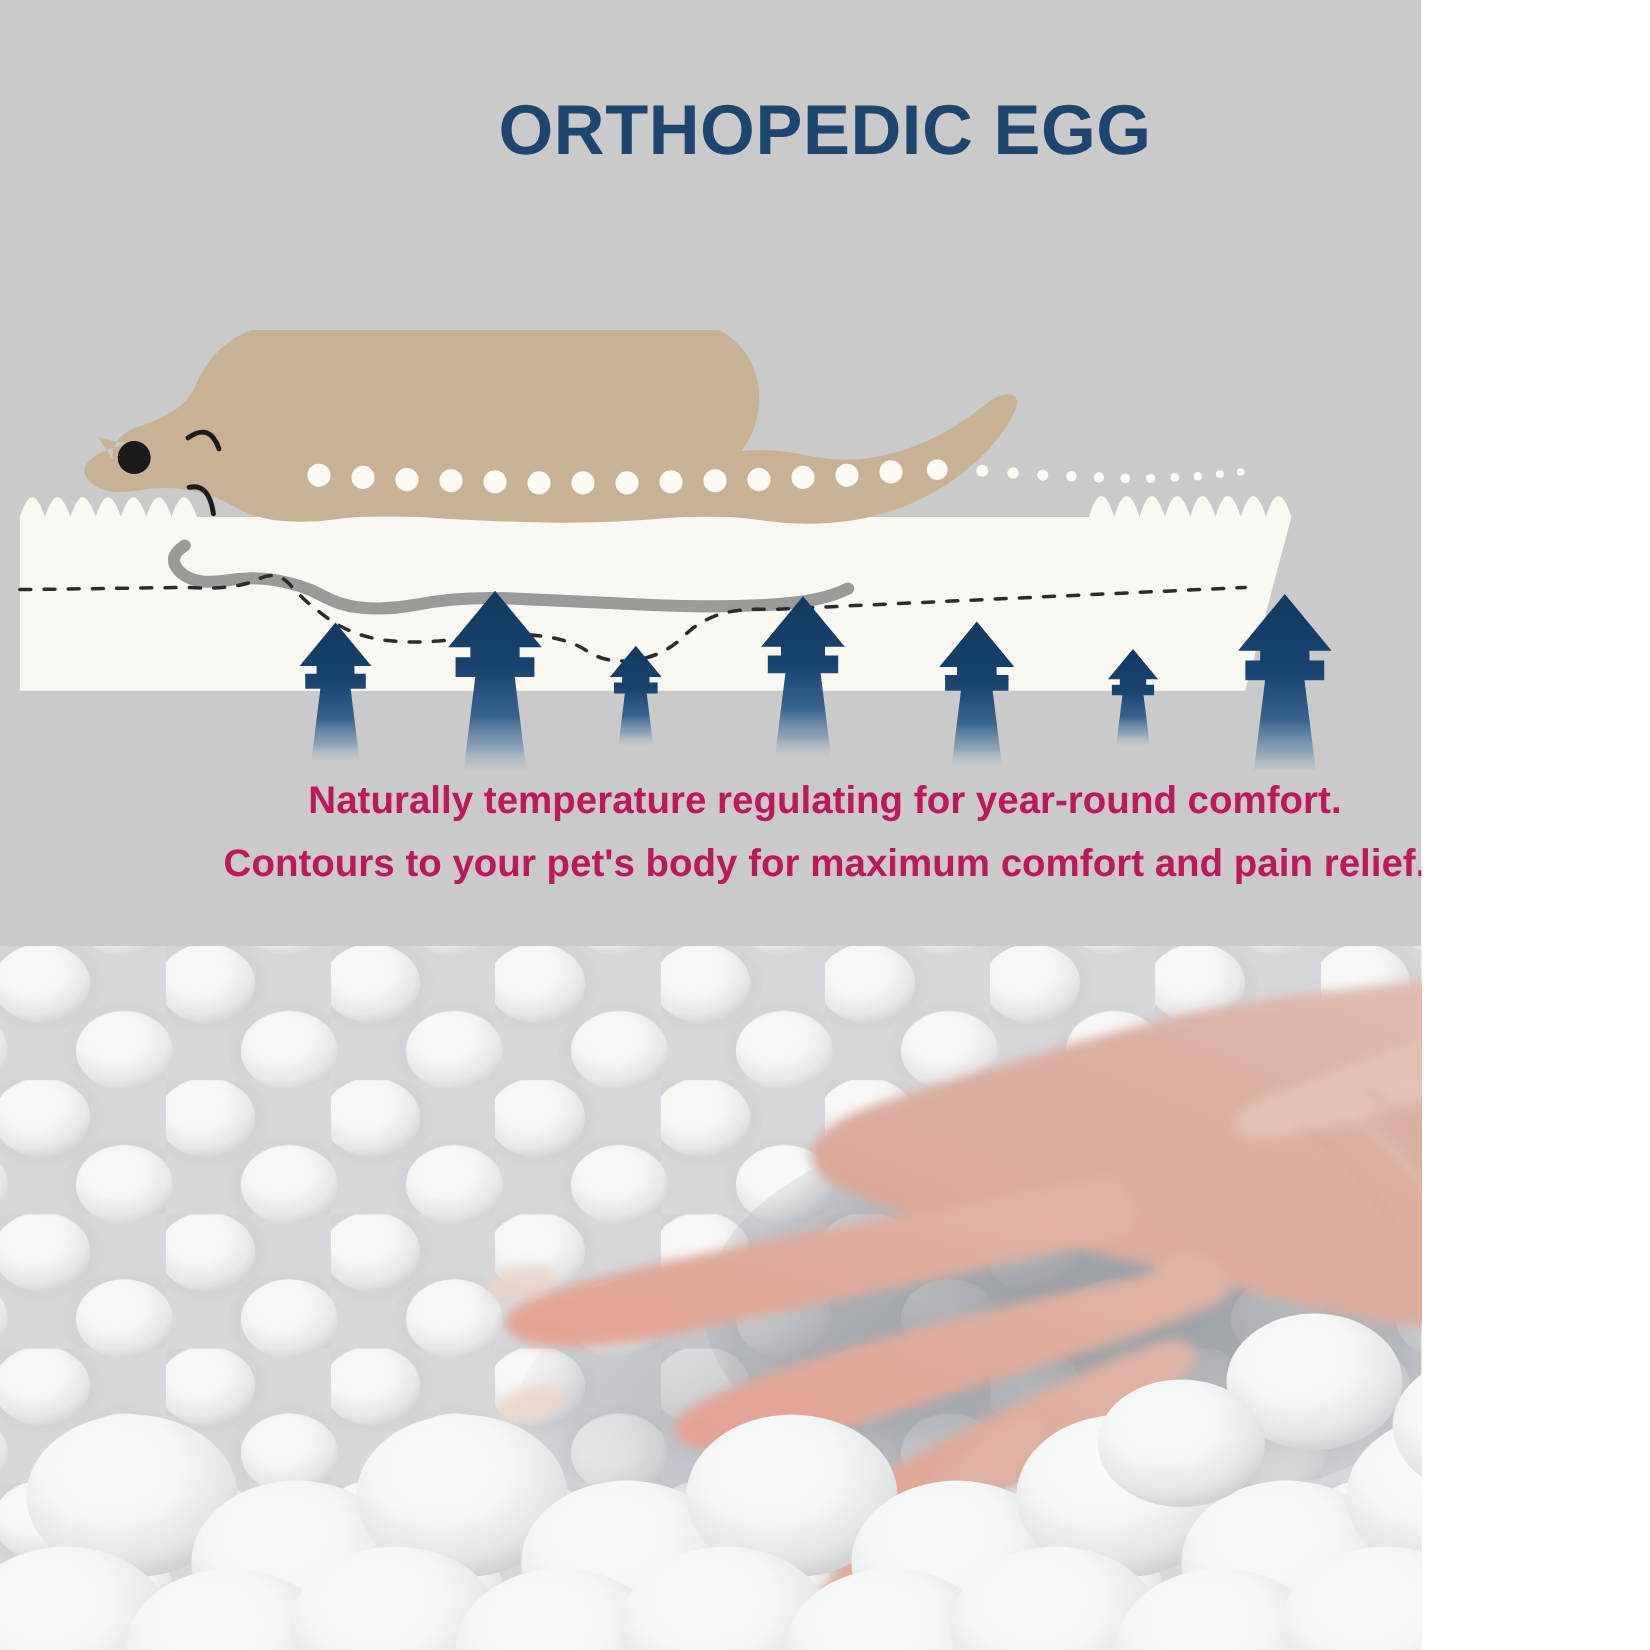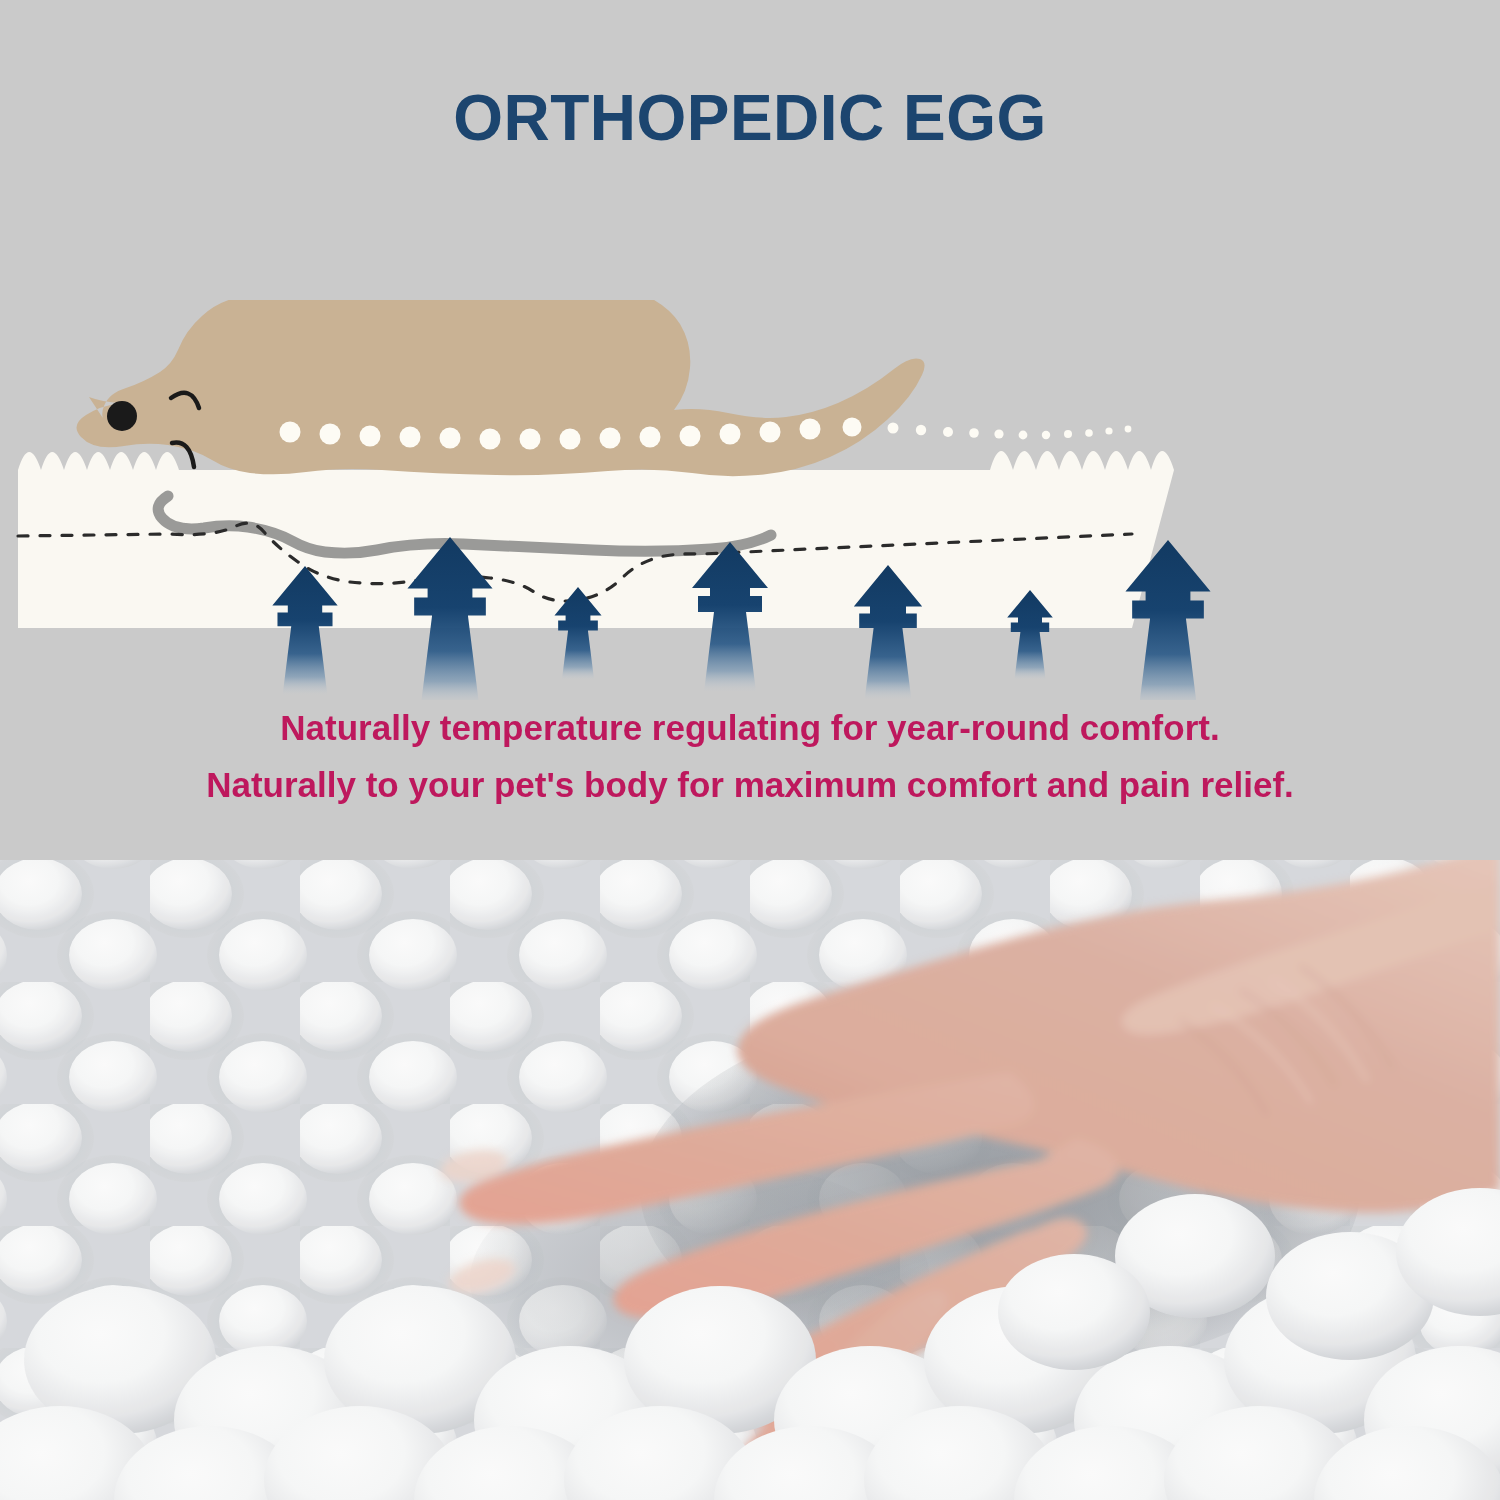--- a/index.html
+++ b/index.html
@@ -2,21 +2,21 @@
 <html><head>
 <meta charset="utf-8">
 <style>
   html, body {
     margin: 0;
     padding: 0;
     background: #ffffff;
   }
   #page {
     position: relative;
-    width: 1500px;
+    width: 1292px;
     height: 1500px;
     overflow: hidden;
     font-family: "Liberation Sans", sans-serif;
   }
 
   
   #top-panel {
     position: absolute;
     left: 0; top: 0;
     width: 1500px;
@@ -262,21 +262,21 @@
           <g transform="translate(1168,408) scale(1.12)">
             <path fill="url(#arrowFade)" d="M 0 -150 L 38 -104 L 20 -104 L 20 -96 L 32 -96 L 32 -80
               L 16 -80 L 26 0 L -26 0 L -16 -80 L -32 -80 L -32 -96 L -20 -96 L -20 -104 L -38 -104 Z"></path>
           </g>
         </g>
       </svg>
     </div>
 
     <div id="captions">
       <span class="cap-line">Naturally temperature regulating for year-round comfort.</span>
-      <span class="cap-line">Naturally to your pet's body for maximum comfort and pain relief.</span>
+      <span class="cap-line">Contours to your pet's body for maximum comfort and pain relief.</span>
     </div>
   </div>
 
   <div id="photo-panel">
     <svg id="photo-svg" width="1500" height="640" viewBox="0 0 1500 640" xmlns="http://www.w3.org/2000/svg" aria-hidden="true">
       <defs>
 
         <radialGradient id="bumpG" cx="40%" cy="32%" r="72%">
           <stop offset="0%" stop-color="#ffffff"></stop>
           <stop offset="46%" stop-color="#fafbfb"></stop>

